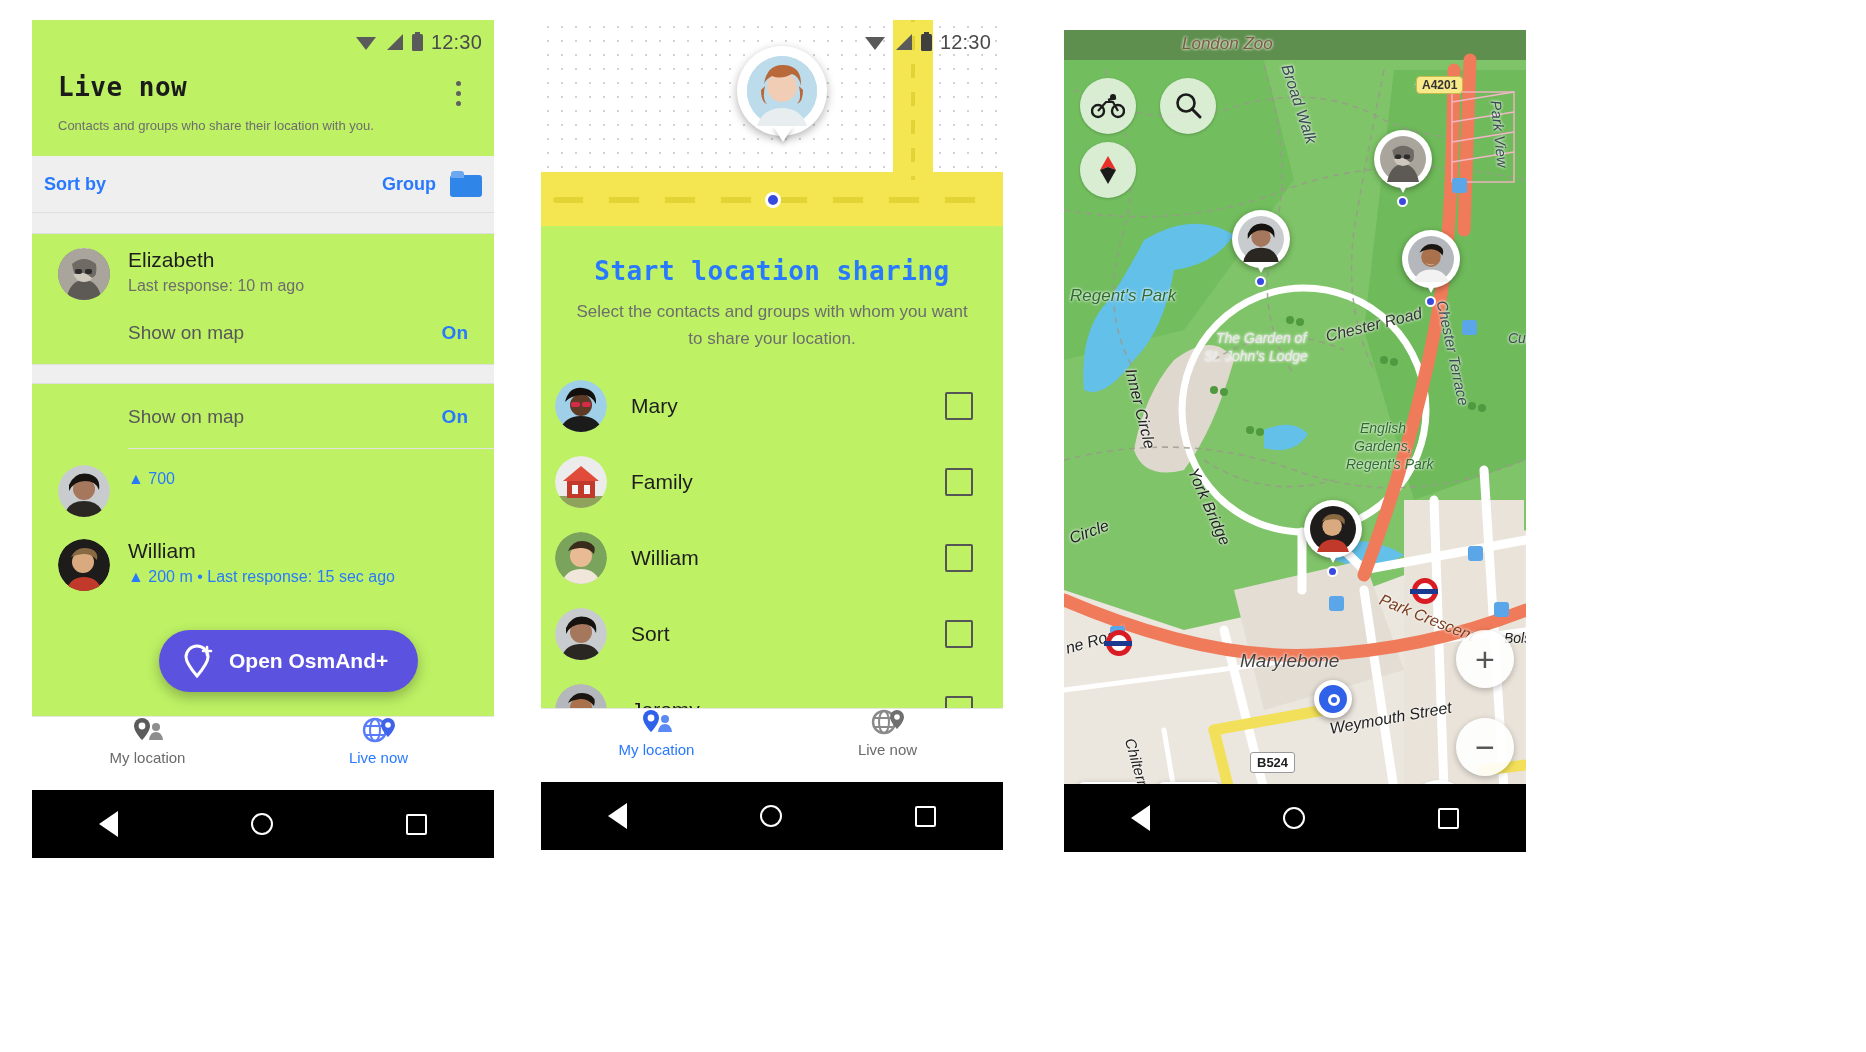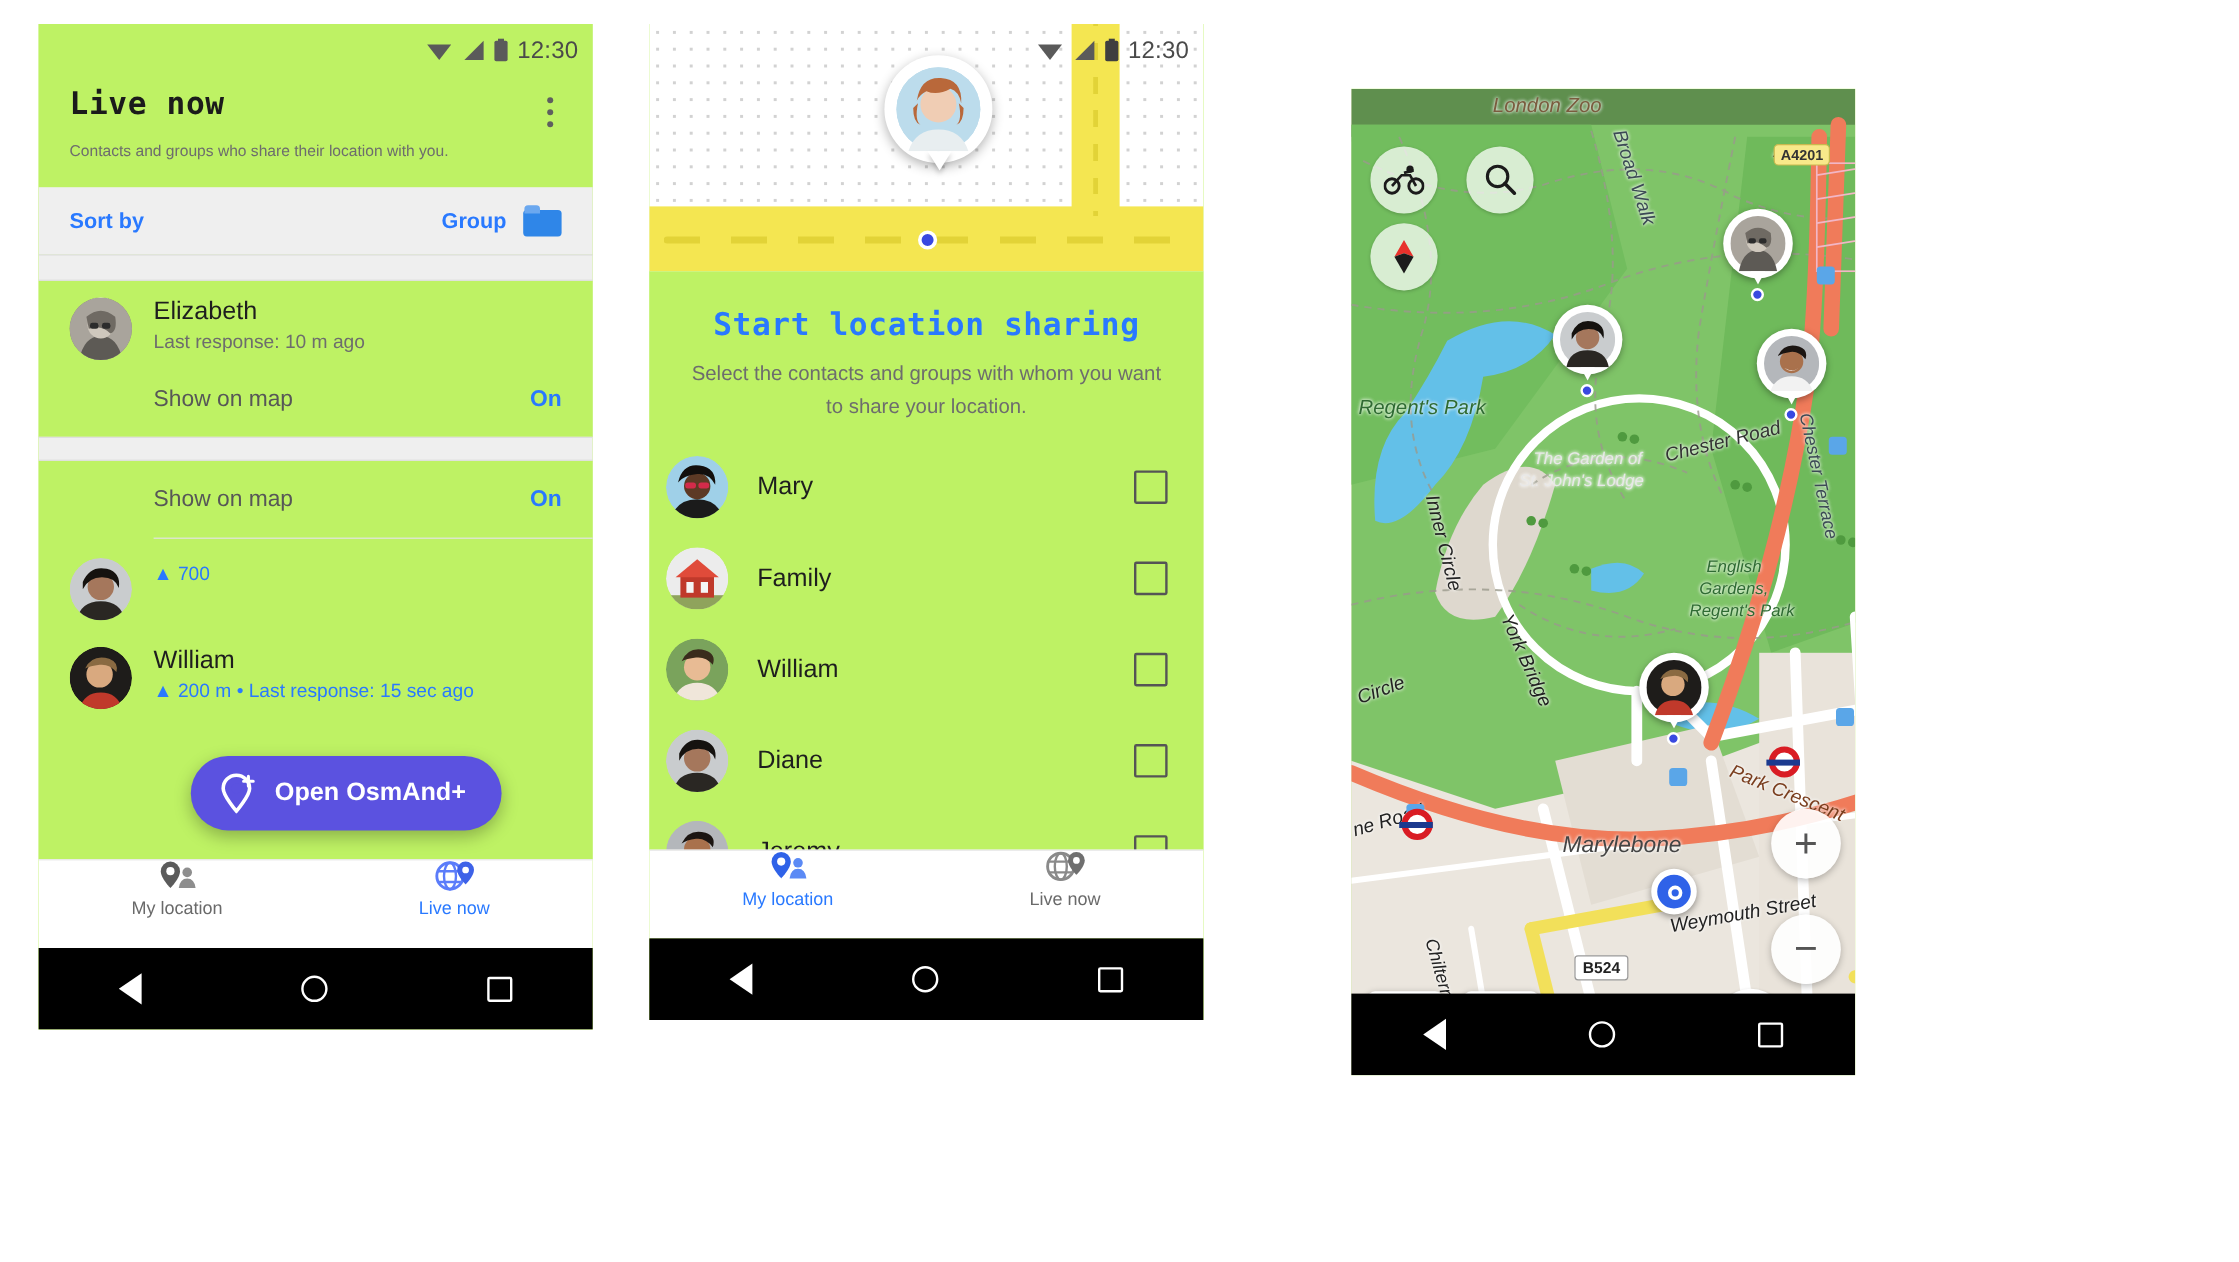--- a/index.html
+++ b/index.html
@@ -8,21 +8,21 @@
     background: #ffffff;
     font-family: "Liberation Sans", sans-serif;
     overflow: hidden;
   }
   .stage { position: relative; width: 1866px; height: 1052px; background:#fff; }
 
   
   .phone { position: absolute; background:#bef264; overflow:hidden; }
   #phone1 { left: 32px;   top: 20px; width: 462px; height: 838px; }
   #phone2 { left: 541px;  top: 20px; width: 462px; height: 830px; }
-  #phone3 { left: 1126px; top: 30px; width: 420px; height: 822px; margin-top: 44px; }
+  #phone3 { left: 1064px; top: 30px; width: 462px; height: 822px; }
 
   
   .statusbar {
     height: 44px; display:flex; align-items:center; justify-content:flex-end;
     padding-right: 12px; gap: 7px; background: transparent;
   }
   .statusbar.dark { background: rgba(0,0,0,0.18); }
   .sb-time { font-size: 20px; color:#4a4a4a; font-weight: 400; letter-spacing:.2px; }
   .statusbar.dark .sb-time { color:#fff; }
   .sb-icon { display:block; }
@@ -32,21 +32,21 @@
   .p1-title { font-size: 26px; font-weight: 700; color:#1b1b1b;
               font-family: "DejaVu Sans Mono", "Liberation Mono", monospace;
               letter-spacing: .5px; }
   .p1-sub { font-size: 13px; color:#6d6d6d; line-height:1.55; margin-top: 14px;
             max-width: 400px; }
   .kebab { position:absolute; right: 22px; top: 12px; width:28px; height:34px;
            display:flex; flex-direction:column; align-items:center; justify-content:center; gap:5px; }
   .kebab i { width:5px; height:5px; border-radius:50%; background:#5f5f5f; display:block; }
 
   .sortbar { margin-top: 20px; height: 56px; background:#efefef;
-             display:flex; align-items:center; padding: 0 26px; }
+             display:flex; align-items:center; padding: 0 12px; }
   .sortbar .lbl { font-size:18px; color:#2979ff; font-weight:600; }
   .sortbar .spacer { flex:1; }
   .sortbar .val { font-size:18px; color:#2979ff; font-weight:600; margin-right: 14px;}
   .folder-ico { width:32px; height:26px; position:relative; }
   .folder-ico::before { content:""; position:absolute; left:0; top:4px; width:32px; height:22px;
       background:#2f86e8; border-radius:3px; }
   .folder-ico::after { content:""; position:absolute; left:1px; top:0px; width:13px; height:7px;
       background:#6ba8ef; border-radius:3px 3px 0 0; }
 
   .gapbar { height: 22px; background:#efefef; border-top:1px solid #dedede; border-bottom:1px solid #dedede;}
@@ -379,21 +379,21 @@
     </div>
     <div class="crow">
       <div class="avatar">
         <svg width="52" height="52" viewBox="0 0 52 52">
           <circle cx="26" cy="26" r="26" fill="#c9ccce"></circle>
           <path d="M6 52 q3-16 20-16 q17 0 20 16z" fill="#2a2723"></path>
           <circle cx="26" cy="24" r="11" fill="#a5775c"></circle>
           <path d="M11 20 q6-14 20-11 q12 3 10 16 q-3-9-14-9 q-11 0-16 10z" fill="#15120f"></path>
         </svg>
       </div>
-      <span class="cname">Diane</span>
+      <span class="cname">Sort</span>
       <span class="cbox"></span>
     </div>
     <div class="crow">
       <div class="avatar">
         <svg width="52" height="52" viewBox="0 0 52 52">
           <circle cx="26" cy="26" r="26" fill="#b4b7bb"></circle>
           <path d="M6 52 q5-14 20-14 q15 0 20 14z" fill="#f2f2f2"></path>
           <circle cx="26" cy="24" r="11" fill="#a9714c"></circle>
           <path d="M13 19 q6-13 20-9 q9 3 6 12 q-6-8-14-7 q-8 1-12 4z" fill="#1b1512"></path>
           <path d="M19 30 q7 6 14 0 q-6 5-14 0z" fill="#fff"></path>

